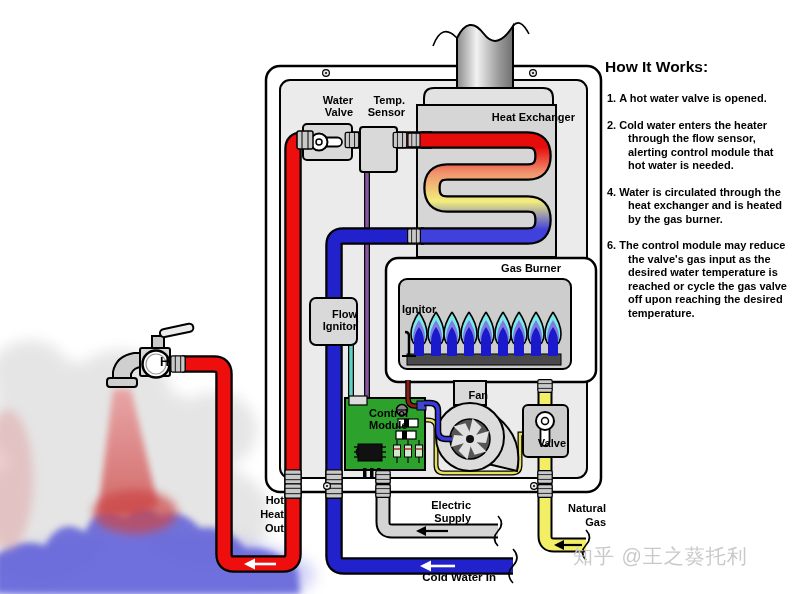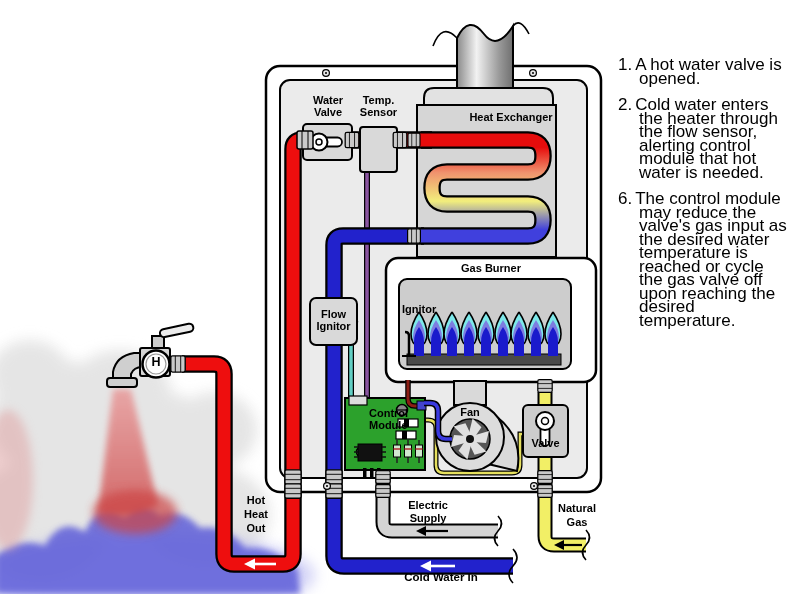--- a/index.html
+++ b/index.html
@@ -1,26 +1,26 @@
 <!DOCTYPE html>
 <html><head>
 <meta charset="utf-8">
 <style>
   html,body{margin:0;padding:0;background:#fff;}
   #stage{position:relative;width:792px;height:594px;background:#fff;overflow:hidden;
          font-family:"Liberation Sans",sans-serif;}
   #gfx{position:absolute;left:0;top:0;}
   .dlabel{position:absolute;font-weight:bold;font-size:11px;line-height:1.1;color:#000;
-          text-align:center;white-space:pre-line;pointer-events:none;}
+          text-align:right;white-space:pre-line;pointer-events:none;}
   .dlabel.left{text-align:left;}
   #howto{position:absolute;left:605px;top:58px;width:186px;color:#000;}
   #howto .title{font-weight:bold;font-size:15.5px;margin:0 0 16px 0;}
   #howto ol{list-style:none;margin:0;padding:0;}
-  #howto li{font-size:17px;line-height:13.5px;margin:0 0 13px 13px;
-            padding-left:21px;text-indent:-21px;}
+  #howto li{font-size:11px;line-height:13.5px;margin:0 0 13px 2px;
+            padding-left:21px;text-indent:-21px;font-weight:bold;}
   #howto li .num{margin-right:3px;}
   #watermark{position:absolute;left:573px;top:543px;font-size:20px;color:#c9c9c9;
              white-space:nowrap;letter-spacing:1px;}
   #faucet-h{position:absolute;left:143px;top:356px;width:26px;font-size:12.5px;}
 </style>
 </head>
 <body>
 
 <div id="stage">
 
@@ -311,34 +311,37 @@
 Valve</div>
 <div class="dlabel" style="left:352px;top:94px;width:53px;">Temp.
 Sensor</div>
 <div class="dlabel" style="left:447px;top:111px;width:128px;">Heat Exchanger</div>
 <div class="dlabel" style="left:421px;top:262px;width:140px;">Gas Burner</div>
 <div class="dlabel left" style="left:402px;top:303px;width:60px;">Ignitor</div>
 <div class="dlabel" style="left:310px;top:308px;width:47px;">Flow
 Ignitor</div>
 <div class="dlabel left" style="left:349px;top:407px;width:60px;margin-left:20px;">Control
 Module</div>
-<div class="dlabel" style="left:452px;top:406px;width:36px;">Fan</div>
+<div class="dlabel" style="left:452px;top:389px;width:36px;">Fan</div>
 <div class="dlabel" style="left:525px;top:437px;width:41px;">Valve</div>
 <div class="dlabel" style="left:228px;top:494px;width:56px;line-height:1.25;">Hot
 Heat
 Out</div>
-<div class="dlabel" style="left:395px;top:499px;width:66px;line-height:1.2;">Electric
+<div class="dlabel" style="left:405px;top:499px;width:66px;line-height:1.2;">Electric
 Supply</div>
 <div class="dlabel" style="left:386px;top:571px;width:110px;font-size:11.5px;">Cold Water In</div>
 <div class="dlabel" style="left:548px;top:502px;width:58px;line-height:1.25;">Natural
 Gas</div>
 <div class="dlabel" id="faucet-h">H</div>
 
 <div id="howto">
+  <div class="title">How It Works:</div>
   <ol>
     <li><span class="num">1.</span><span>A hot water valve is opened.</span></li>
     <li><span class="num">2.</span><span>Cold water enters the heater through the flow sensor, alerting control module that hot water is needed.</span></li>
+    <li><span class="num">4.</span><span>Water is circulated through the heat exchanger and is heated by the gas burner.</span></li>
     <li><span class="num">6.</span><span>The control module may reduce the valve's gas input as the desired water temperature is reached or cycle the gas valve off upon reaching the desired temperature.</span></li>
   </ol>
 </div>
 
+<div id="watermark">知乎 @王之葵托利</div>
 
 </div>
 
 </body></html>

